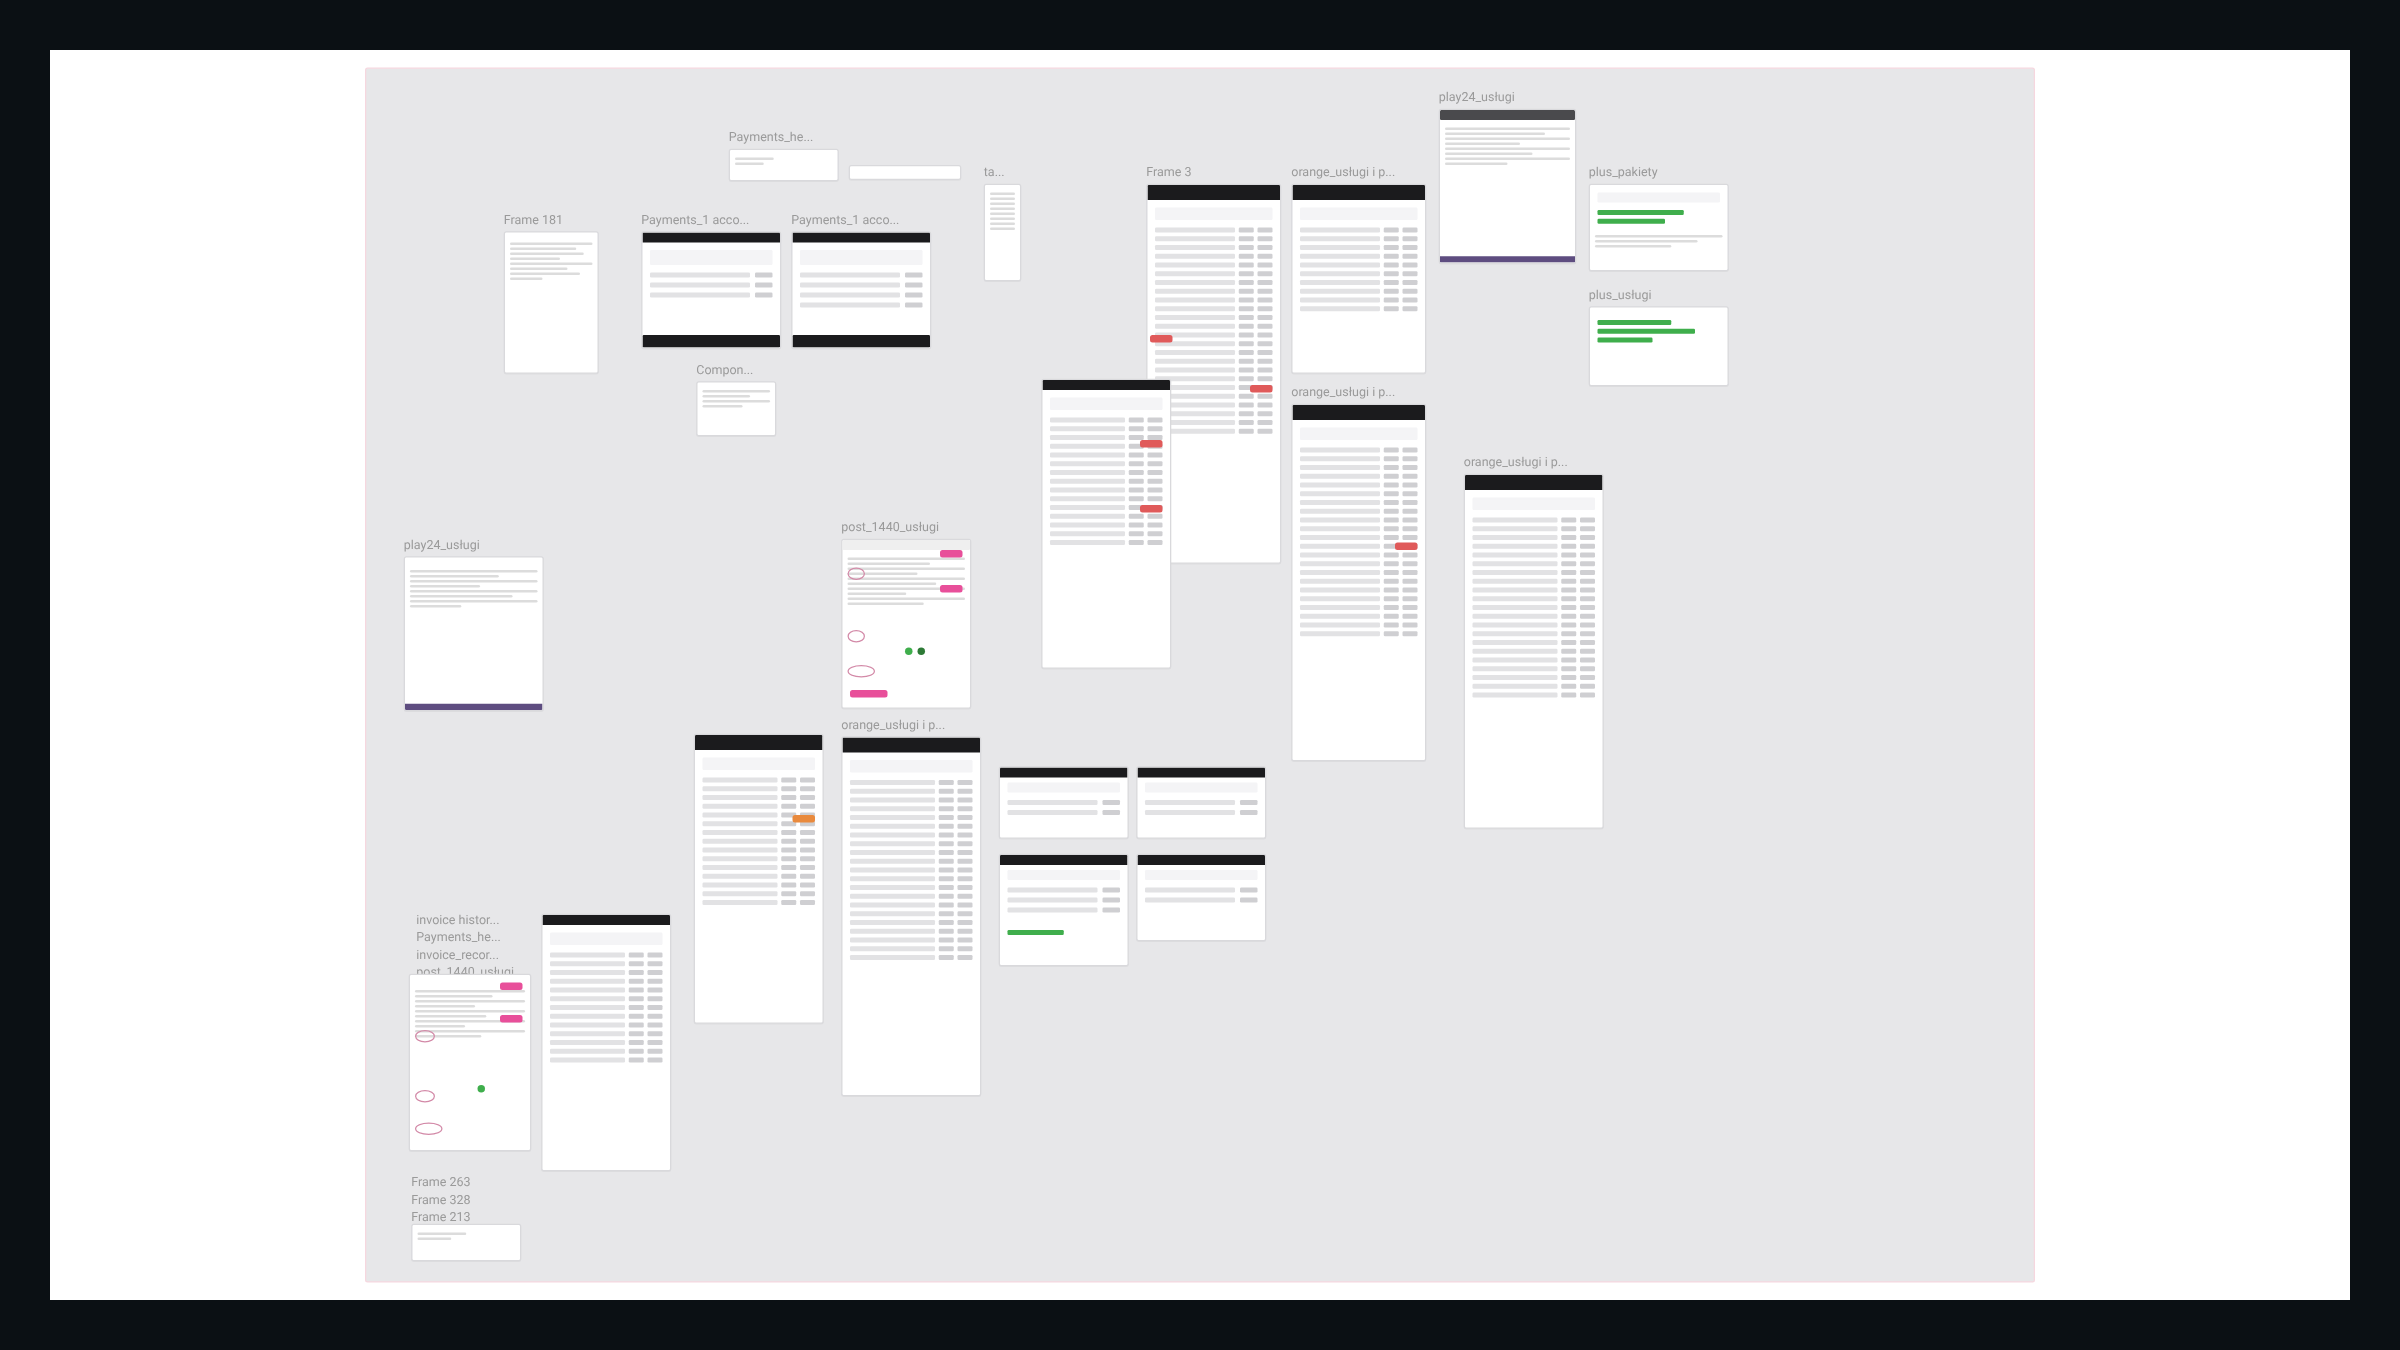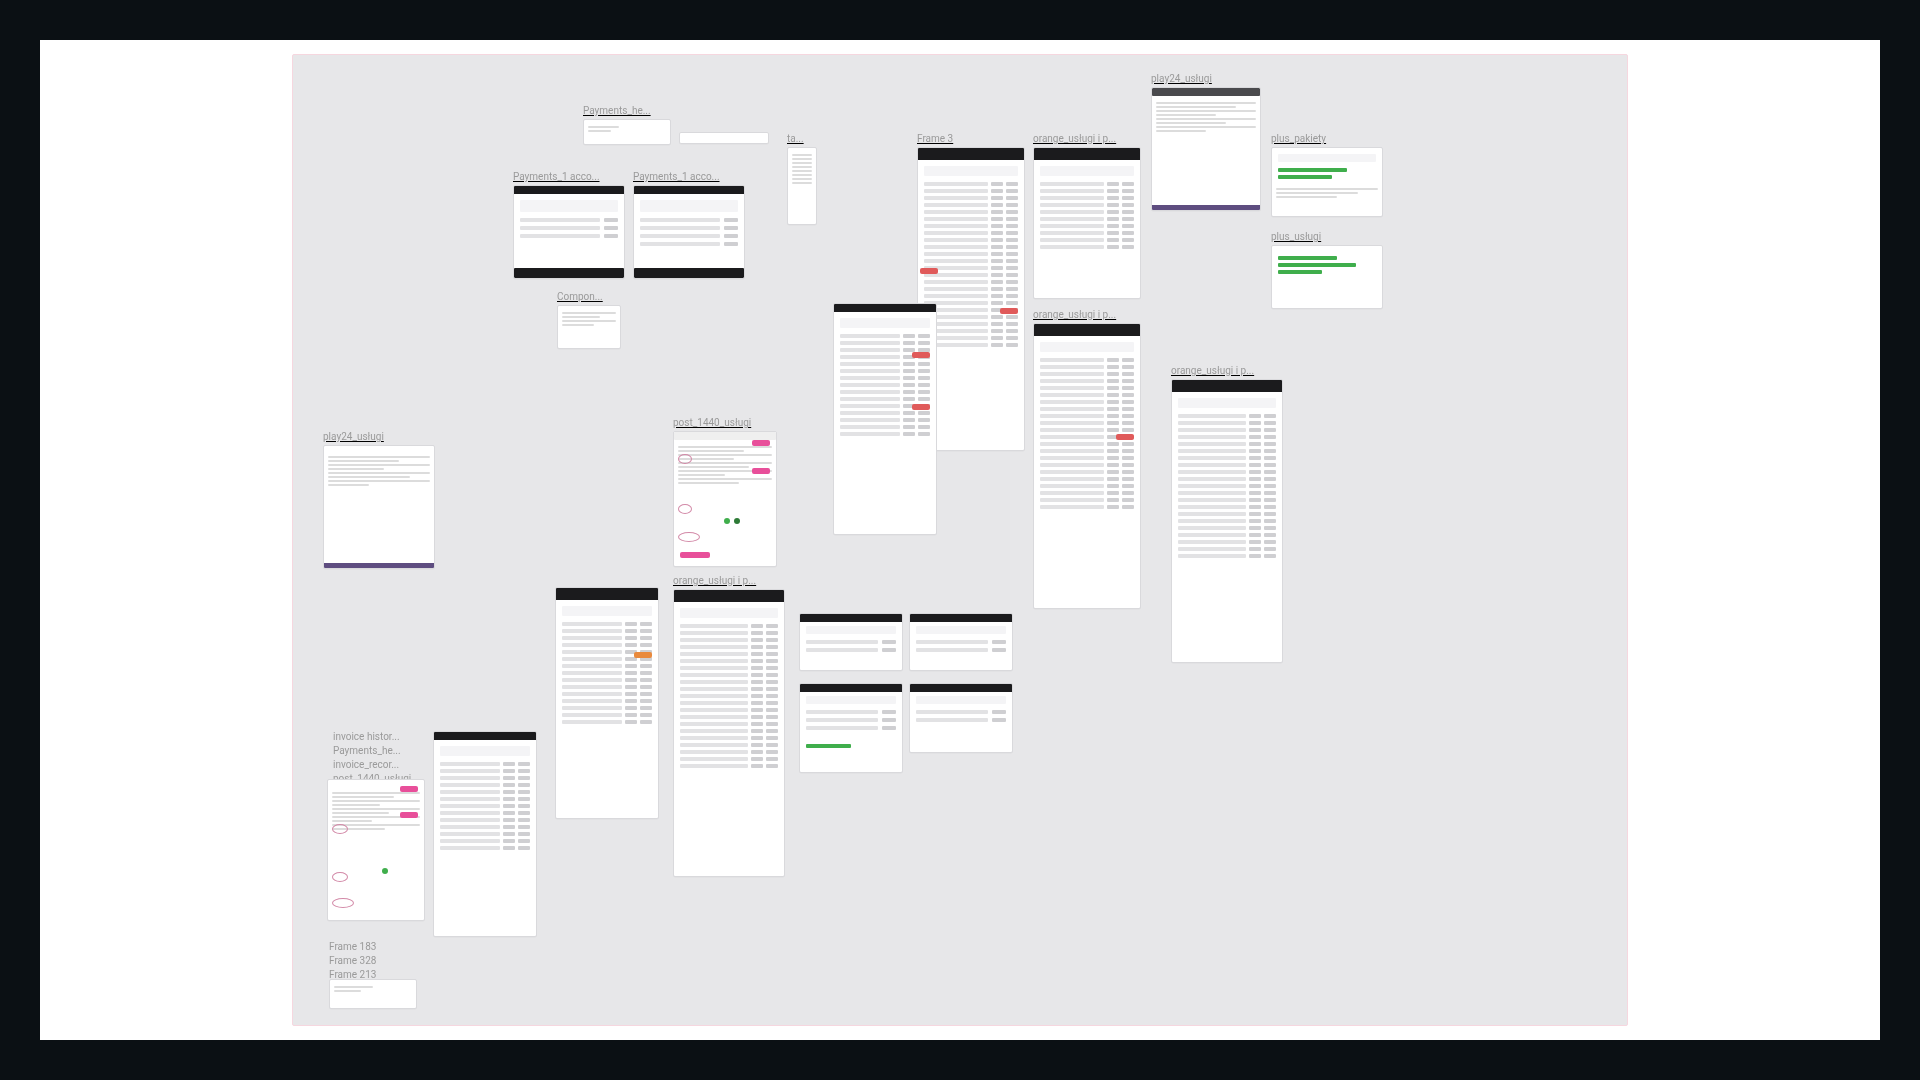--- a/index.html
+++ b/index.html
@@ -25,21 +25,20 @@
     position: absolute;
     left: 252px; top: 14px;
     width: 1336px; height: 972px;
     background: #e7e7e9;
     border: 1px solid #f6d7df;
     border-radius: 2px;
     overflow: hidden;
   }
   .frame {
     position: absolute;
-    text-decoration: underline;
   }
   .frame-label {
     font-size: 10px;
     line-height: 12px;
     color: #9a9a9a;
     white-space: nowrap;
     overflow: hidden;
     text-overflow: ellipsis;
     margin-bottom: 2px;
     cursor: default;
@@ -146,20 +145,35 @@
   .rows-table .tr .c2 { flex: 0 0 12px; background: #cfcfd2; }
   .rows-table .tr .c3 { flex: 0 0 12px; background: #cfcfd2; }
 </style>
 </head>
 <body>
 
 <div class="letterbox">
   <div class="stage-wrap">
     <div class="canvas-outline">
 
+      <div class="frame" style="left:110px; top:116px; width:76px;">
+        <div class="frame-label">Frame 181</div>
+        <div class="thumb" style="height:114px;">
+          <div class="tiny-lines" style="top:8px;">
+            <div></div>
+              <div style="width:80%"></div>
+              <div style="width:90%"></div>
+            <div style="width:60%"></div>
+              <div></div>
+              <div style="width:70%"></div>
+            <div style="width:85%"></div>
+              <div style="width:40%"></div>
+          </div>
+        </div>
+      </div>
 
       <div class="frame" style="left:290px; top:50px; width:88px;">
         <div class="frame-label">Payments_he...</div>
         <div class="thumb" style="height:26px;">
           <div class="tiny-lines" style="top:6px;">
             <div style="width:40%"></div>
               <div style="width:30%"></div>
           </div>
         </div>
       </div>
@@ -1203,21 +1217,21 @@
             <div class="tr">
                 <span class="c1"></span>
                 <span class="c2"></span>
                 <span class="c3"></span>
               </div>
           </div>
         </div>
       </div>
 
       <div class="stack-labels" style="left:36px; top:886px; width:80px;">
-        <div class="frame-label">Frame  183</div>
+        <div class="frame-label">Frame  263</div>
         <div class="frame-label">Frame  328</div>
         <div class="frame-label">Frame  213</div>
       </div>
       <div class="frame" style="left:36px; top:924px; width:88px;">
         <div class="thumb" style="height:30px;">
           <div class="tiny-lines" style="top:6px;">
             <div style="width:50%"></div>
               <div style="width:35%"></div>
           </div>
         </div>

